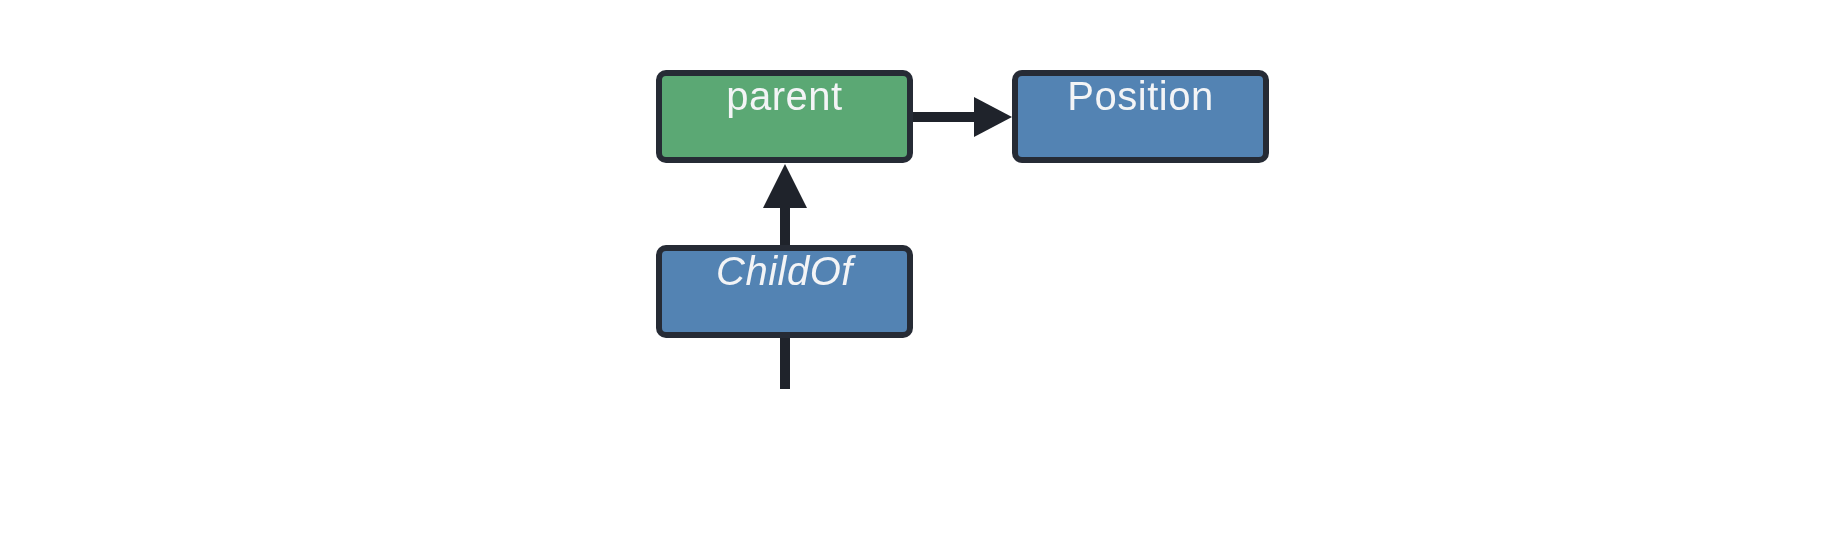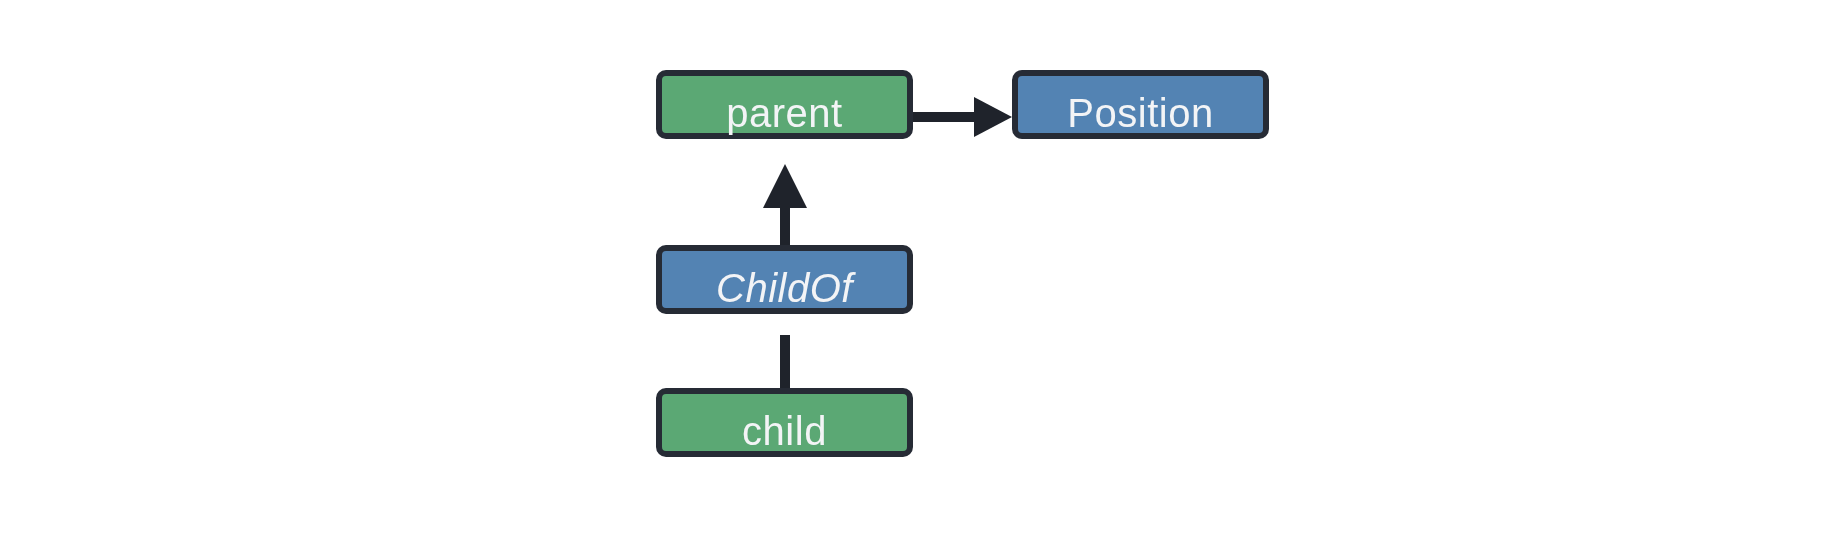--- a/index.html
+++ b/index.html
@@ -20,25 +20,25 @@
     left: 0;
     top: 0;
     width: 1830px;
     height: 548px;
     pointer-events: none;
   }
   .node {
     position: absolute;
     box-sizing: border-box;
     width: 257px;
-    height: 69px;
+    height: 93px;
     border: 6px solid #262B35;
     border-radius: 10px;
     display: flex;
-    align-items: flex-end;
+    align-items: flex-start;
     justify-content: center;
   }
   .node--entity { background: #5BA874; }
   .node--component { background: #5383B3; }
   .node__label {
     color: #F3F4F6;
     font-size: 40px;
     font-weight: 400;
     letter-spacing: 0.5px;
     line-height: 1;
@@ -76,17 +76,14 @@
   </div>
 
   <div class="node node--component node--position">
     <span class="node__label">Position</span>
   </div>
 
   <div class="node node--component node--childof">
     <span class="node__label">ChildOf</span>
   </div>
 
-  <div class="node node--entity node--child">
-    <span class="node__label">child</span>
-  </div>
 
 </div>
 
 </body></html>

